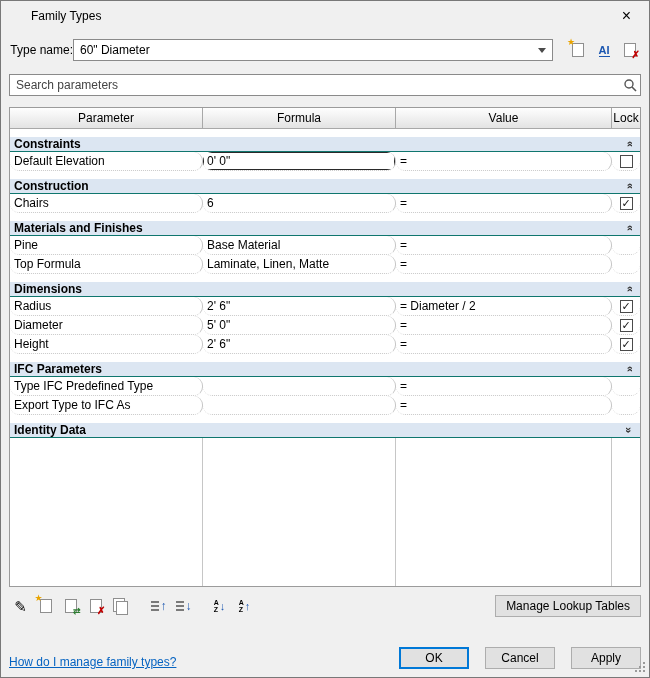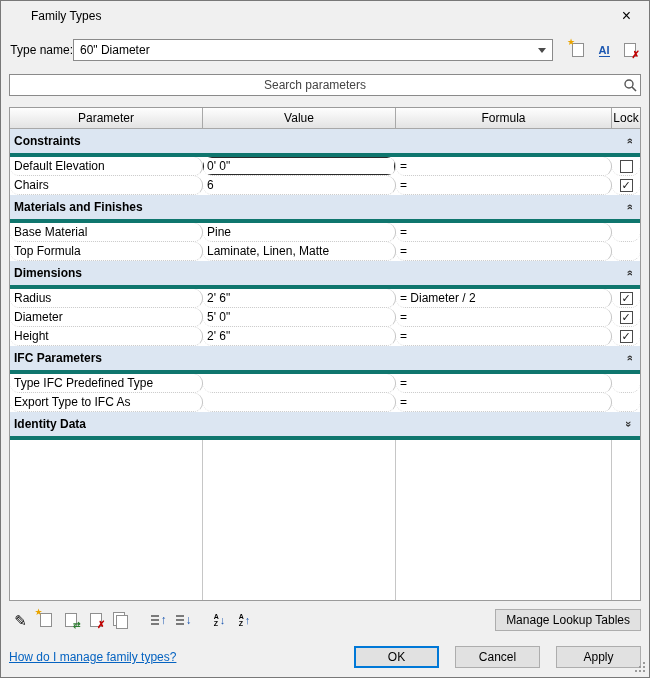--- a/index.html
+++ b/index.html
@@ -23,32 +23,32 @@
   .icon-btn { width:22px; height:22px; display:flex; align-items:center; justify-content:center; margin-left:4px; flex:0 0 auto; }
 
   .sheet { width:12px; height:14px; background:#fff; border:1px solid #8f8f8f; position:relative; display:block; }
   .sheet .star { position:absolute; top:-6px; left:-6px; font-size:9px; color:#e9a400; line-height:1; }
   .sheet .cross { position:absolute; right:-5px; bottom:-4px; font-size:10px; font-weight:bold; color:#c00000; line-height:1; }
   .sheet .assoc { position:absolute; right:-5px; bottom:-4px; font-size:9px; font-weight:bold; color:#2e7d32; line-height:1; }
   .rename-glyph { color:#1a56b0; font-weight:bold; font-size:11px; border-bottom:1px solid #1a56b0; line-height:12px; }
 
   
   .search-row { margin-top:12px; height:22px; background:#fff; border:1px solid #8a8a8a; display:flex; align-items:center; flex:0 0 auto; }
-  .search-input { flex:1; border:none; outline:none; background:transparent; font:inherit; padding:0 14px; color:#6d28d9;text-align:center; }
+  .search-input { flex:1; border:none; outline:none; background:transparent; font:inherit; padding:0 6px; color:#6d28d9; }
   .search-input::placeholder { color:#444; opacity:1; }
   .search-icon { width:20px; display:flex; align-items:center; justify-content:center; }
 
   
   .table-wrap { margin-top:11px; flex:1; min-height:0; border:1px solid #9b9b9b; background:#fff; display:flex; flex-direction:column; overflow:hidden; }
   .thead { display:grid; grid-template-columns:193px 193px 216px 1fr; height:21px; flex:0 0 auto; }
   .th { background:linear-gradient(#fefefe,#e3e3e3); border-right:1px solid #a8a8a8; border-bottom:1px solid #a8a8a8; display:flex; align-items:center; justify-content:center; }
   .th:last-child { border-right:none; }
   .tbody { flex:1; display:flex; flex-direction:column; min-height:0; }
 
-  .section-row { height:28px; flex:0 0 auto; background:var(--section-header-bg,#dce6f2); border-bottom:4px solid #0f766e; display:flex; align-items:center; padding:0 8px 0 4px; font-weight:bold; }
+  .section-row { height:15px; flex:0 0 auto; background:var(--section-header-bg,#dce6f2); border-bottom:1px solid #0f766e; display:flex; align-items:center; padding:0 8px 0 4px; font-weight:bold;margin-top:8px; }
   .section-title { flex:1; }
   .chevron { font-size:11px; color:#333; font-weight:bold; display:inline-block; }
   .chevron.up { transform:rotate(-90deg); }
   .chevron.down { transform:rotate(90deg); }
 
   .prow { display:grid; grid-template-columns:193px 193px 216px 1fr; height:19px; flex:0 0 auto; }
   .cell { border-right:1px solid #c6c6c6; border-bottom:1px dotted #c9c9c9; display:flex; align-items:center; padding:0 4px; white-space:nowrap; overflow:hidden;border-radius:9px; }
   .cell.lock { border-right:none; justify-content:center; padding:0; }
   .cell.vcell.editing { padding:0; }
   .editbox { width:100%; height:18px; border:1px solid #2a2a2a; background:#fff; display:flex; align-items:center; padding:0 3px; }
@@ -71,23 +71,23 @@
   .bars { top:3px; }
   .bars::before { top:4px; left:0; }
   .bars::after { top:8px; left:0; }
   .move-arrow { position:absolute; right:-1px; top:0px; font-size:12px; font-weight:bold; color:#1a56b0; line-height:16px; }
   .sort-icon { display:flex; align-items:center; }
   .sort-letters { display:flex; flex-direction:column; font-size:7px; font-weight:bold; line-height:7px; }
   .sort-arrow { font-size:11px; font-weight:bold; color:#1a56b0; margin-left:1px; }
   .mlt-btn { margin-left:auto; height:22px; padding:0 10px; background:#e1e1e1; border:1px solid #adadad; display:flex; align-items:center; }
 
   
-  .bottom-bar { margin-top:12px; margin-bottom:8px; height:24px; display:flex; align-items:center; flex:0 0 auto; }
+  .bottom-bar { margin-top:26px; margin-bottom:8px; height:24px; display:flex; align-items:flex-end; flex:0 0 auto; }
   .help-link { color:var(--link,#0563c1); text-decoration:underline; }
-  .btn { width:85px; height:22px; background:#e1e1e1; border:1px solid #adadad; display:flex; align-items:center; justify-content:center; margin-left:16px; }
+  .btn { width:70px; height:22px; background:#e1e1e1; border:1px solid #adadad; display:flex; align-items:center; justify-content:center; margin-left:16px; }
   .btn.default { border:1px solid var(--accent,#0078d7); box-shadow:inset 0 0 0 1px var(--accent,#0078d7); }
   .btn-ok { margin-left:auto; }
 
   .grip { position:absolute; right:4px; bottom:4px; width:11px; height:11px; }
   .grip i { position:absolute; right:0; top:0; width:2px; height:2px; background:#9a9a9a; box-shadow:-4px 4px #9a9a9a, 0 4px #9a9a9a, -8px 8px #9a9a9a, -4px 8px #9a9a9a, 0 8px #9a9a9a; }
 </style>
 </head>
 <body>
 
 <div class="dialog">
@@ -128,54 +128,58 @@
         <svg width="14" height="14" viewBox="0 0 14 14">
             <circle cx="6" cy="6" r="4" fill="none" stroke="#555" stroke-width="1.4"></circle>
             <line x1="9" y1="9" x2="13" y2="13" stroke="#555" stroke-width="1.6"></line>
           </svg>
       </span>
     </div>
 
     <div class="table-wrap">
       <div class="thead">
           <div class="th">Parameter</div>
+          <div class="th">Formula</div>
           <div class="th">Value</div>
-          <div class="th">Formula</div>
           <div class="th">Lock</div>
         </div>
       <div class="tbody">
           <div class="section-row">
             <div class="section-title">Constraints</div>
             <div class="chevron up">»</div>
           </div>
           <div class="prow">
             <div class="cell">Default Elevation</div>
             <div class="cell vcell editing">
               <div class="editbox">0'  0"</div>
             </div>
             <div class="cell">=</div>
             <div class="cell lock">
               <div class="cb"></div>
             </div>
           </div>
+          <div class="section-row">
+            <div class="section-title">Construction</div>
+            <div class="chevron up">»</div>
+          </div>
           <div class="prow">
             <div class="cell">Chairs</div>
             <div class="cell vcell">6</div>
             <div class="cell">=</div>
             <div class="cell lock">
               <div class="cb">✓</div>
             </div>
           </div>
           <div class="section-row">
             <div class="section-title">Materials and Finishes</div>
             <div class="chevron up">»</div>
           </div>
           <div class="prow">
+            <div class="cell vcell">Pine</div>
             <div class="cell">Base Material</div>
-            <div class="cell vcell">Pine</div>
             <div class="cell">=</div>
             <div class="cell lock"></div>
           </div>
           <div class="prow">
             <div class="cell">Top Formula</div>
             <div class="cell vcell">Laminate, Linen, Matte</div>
             <div class="cell">=</div>
             <div class="cell lock"></div>
           </div>
           <div class="section-row">

